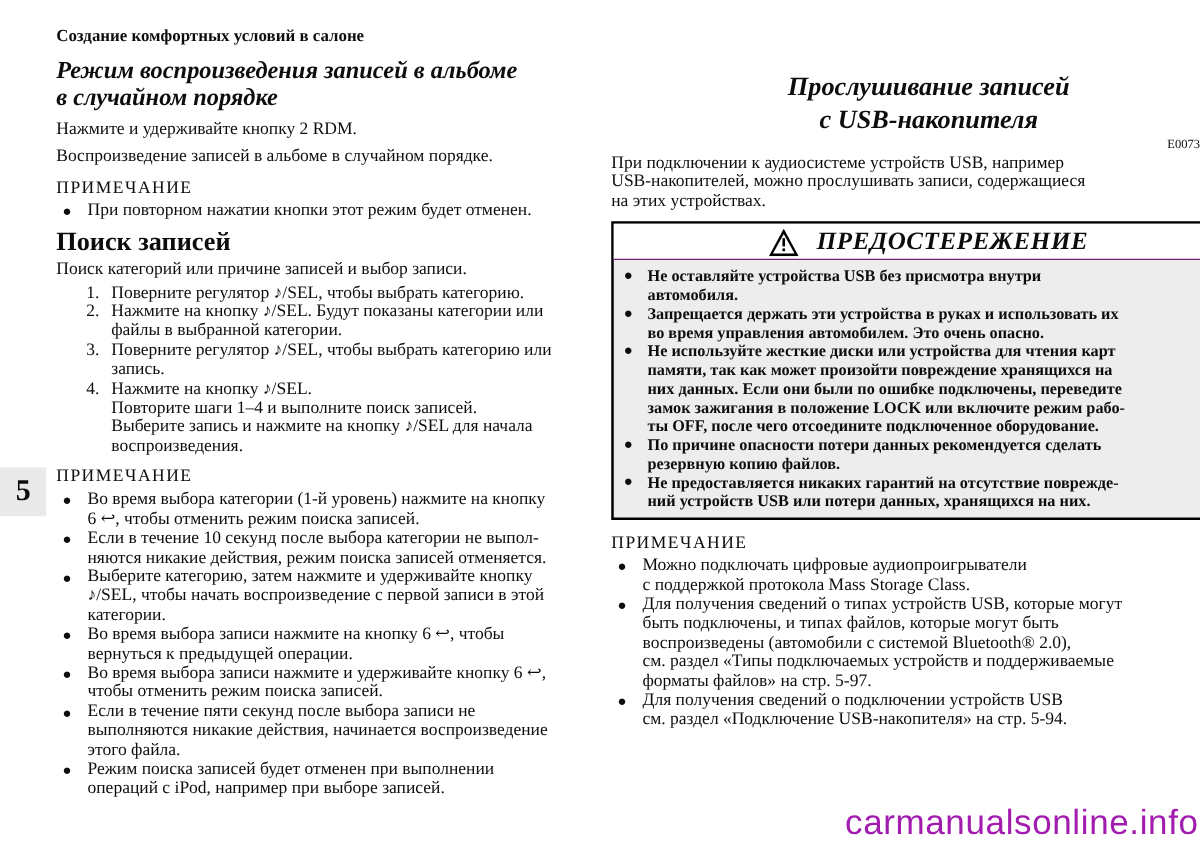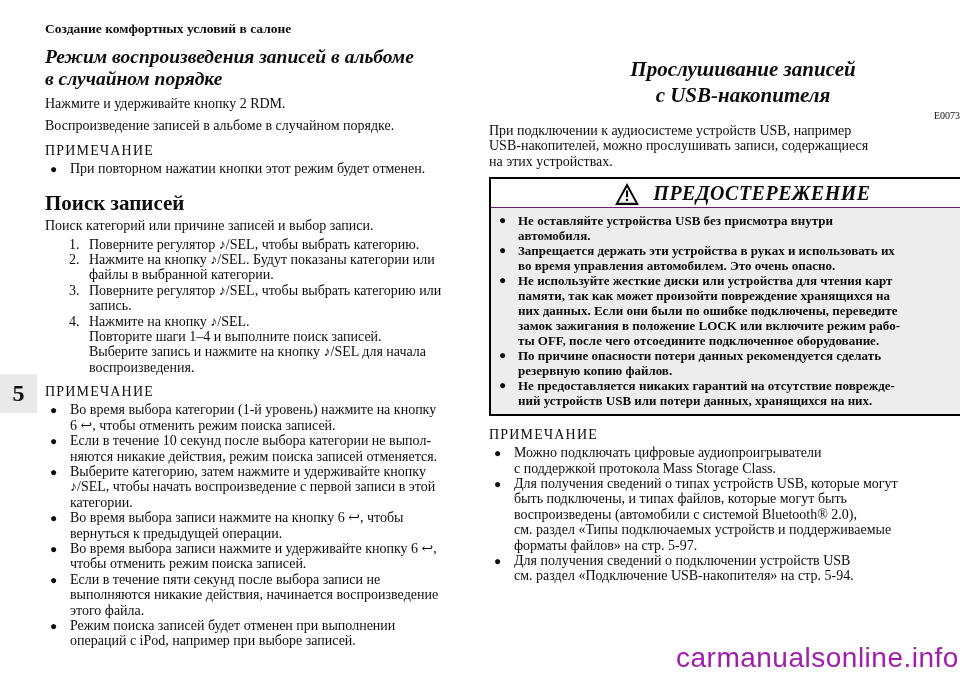--- a/index.html
+++ b/index.html
@@ -36,21 +36,21 @@
 
   .note { margin-top:9px; }
   .note-label { font-size:14px; letter-spacing:1.2px; line-height:16px; margin-bottom:2px; }
   .note-list { list-style:none; }
   .note-list li {
     position:relative; padding-left:25px;
     font-size:14px; line-height:15.4px; white-space:pre-line;
   }
   .note-list li::before { content:"●"; position:absolute; left:5px; top:1px; font-size:12px; }
 
-  .h2 { font-size:21px; font-weight:bold; line-height:23px; margin:16px 0 3px; }
+  .h2 { font-size:21px; font-weight:bold; line-height:23px; margin:6px 0 3px; }
 
   .steps { list-style:none; counter-reset:st; margin-top:3px; }
   .steps li {
     position:relative; padding-left:44px; counter-increment:st;
     font-size:14px; line-height:15.4px; white-space:pre-line;
   }
   .steps li::before { content:counter(st) "."; position:absolute; left:24px; top:0; }
 
   .right-title {
     text-align:center; font-size:21px; font-weight:bold; font-style:italic;

